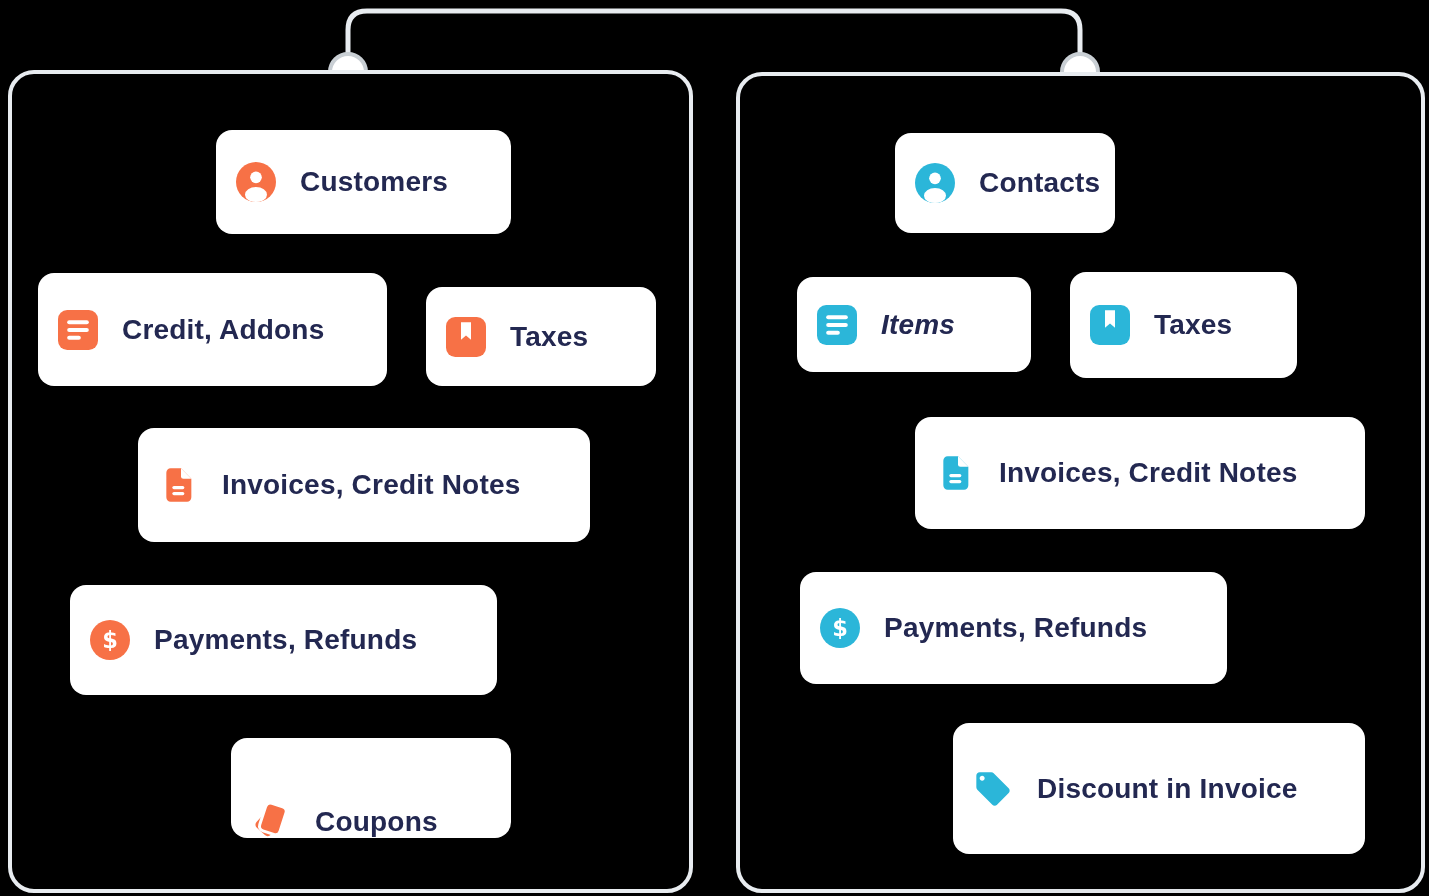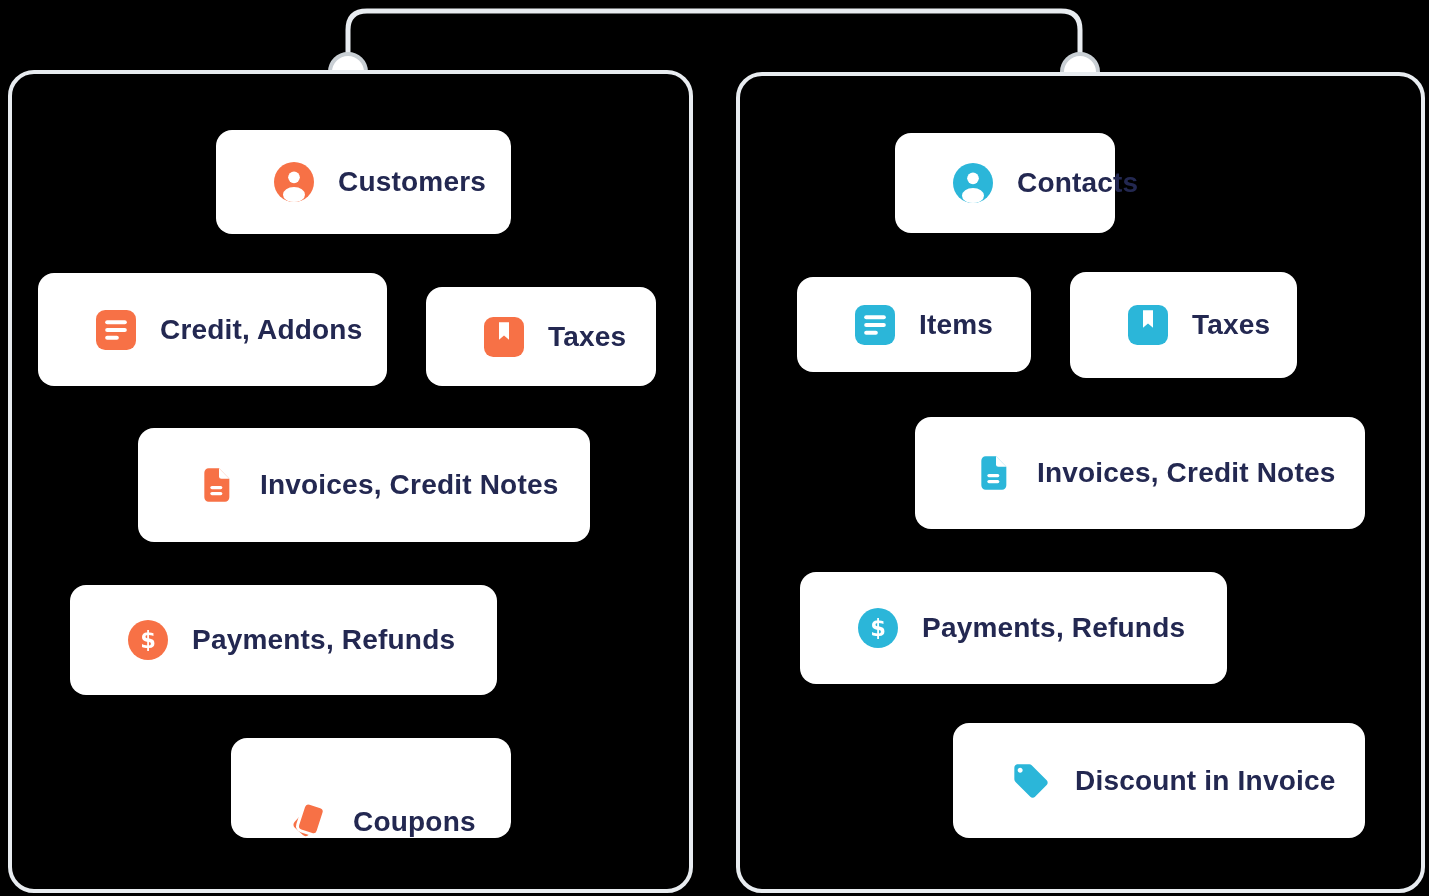--- a/index.html
+++ b/index.html
@@ -22,21 +22,21 @@
   }
   .panel-left{left:8px;top:70px;width:677px;bottom:3px;}
   .panel-right{left:736px;top:72px;width:681px;bottom:3px;}
   
   .card{
     position:absolute;
     background:#FFFFFF;
     border-radius:16px;
     display:flex;
     align-items:center;
-    padding-left:58px;
+    padding-left:20px;
     box-sizing:border-box;
     box-shadow:0 14px 30px rgba(0,0,0,0.45);
   }
   .card-icon{
     flex:0 0 auto;
     width:40px;height:40px;
     display:inline-flex;align-items:center;justify-content:center;
     margin-right:24px;
   }
   .card-icon svg{display:block;}
@@ -49,25 +49,25 @@
   }
   
   .p0-i0{left:204px;top:56px;width:295px;height:104px;}
   .p0-i1{left:26px;top:199px;width:349px;height:113px;}
   .p0-i2{left:414px;top:213px;width:230px;height:99px;}
   .p0-i3{left:126px;top:354px;width:452px;height:114px;}
   .p0-i4{left:58px;top:511px;width:427px;height:110px;}
   .p0-i5{left:219px;top:664px;width:280px;height:100px;align-items:flex-end;}
   
   .p1-i0{left:155px;top:57px;width:220px;height:100px;}
-  .p1-i1{left:57px;top:201px;width:234px;height:95px;}
+  .p1-i1{left:57px;top:201px;width:234px;height:95px;font-style:italic;}
   .p1-i2{left:330px;top:196px;width:227px;height:106px;}
   .p1-i3{left:175px;top:341px;width:450px;height:112px;}
   .p1-i4{left:60px;top:496px;width:427px;height:112px;}
-  .p1-i5{left:213px;top:647px;width:412px;height:115px;}
+  .p1-i5{left:213px;top:647px;width:412px;height:131px;}
 </style>
 </head>
 <body>
 
 <div class="stage">
 
   <svg class="connector-svg" viewBox="0 0 1429 896">
     <path d="M348,62 L348,30 Q348,11 367,11 L1061,11 Q1080,11 1080,30 L1080,62" fill="none" stroke-width="5" stroke="#E8ECF0"></path>
     <circle cx="348" cy="72" r="18" stroke-width="4" stroke="#C9CFD4" fill="#FFFFFF"></circle>
     <circle cx="1080" cy="72" r="18" stroke-width="4" stroke="#C9CFD4" fill="#FFFFFF"></circle>

